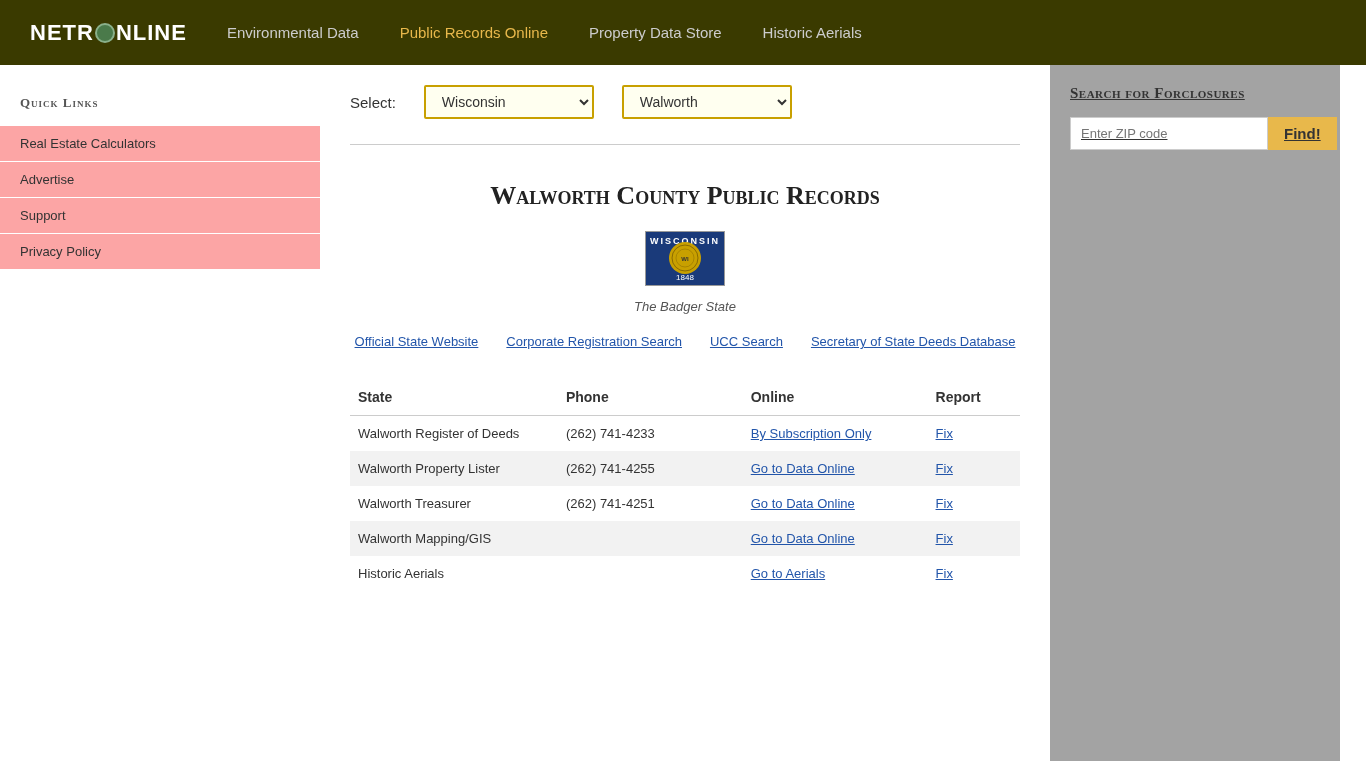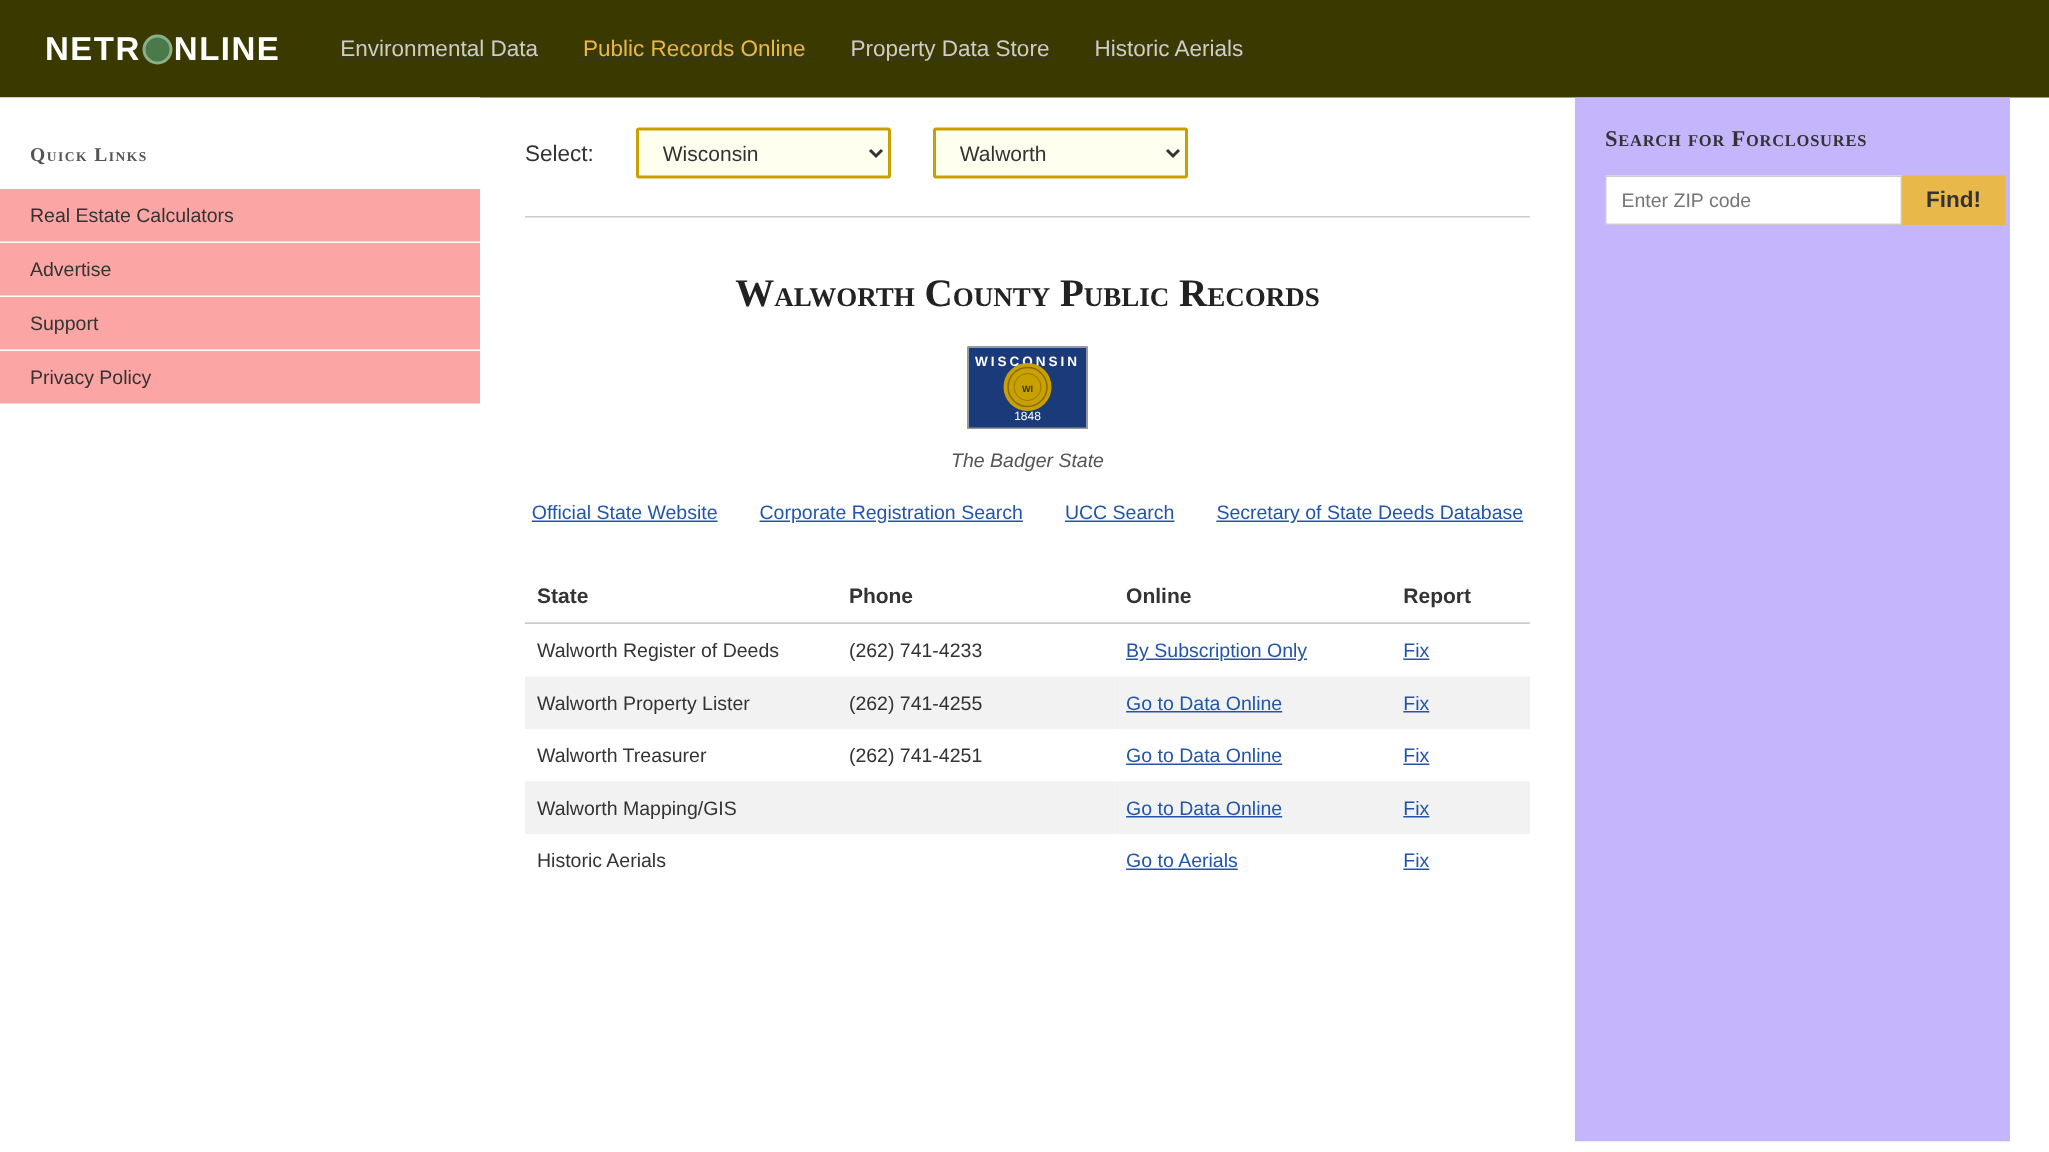--- a/index.html
+++ b/index.html
@@ -28,23 +28,22 @@
       width: 20px;
       height: 20px;
       background: #4a7a4a;
       border-radius: 50%;
       margin: 0 1px;
       vertical-align: middle;
       border: 2px solid #8ab08a;
     }
     .nav {
       display: flex;
-      gap: 30px;
+      gap: 41px;
       align-items: center;
-      text-decoration: underline;
     }
     .nav-item {
       color: #ccc;
       text-decoration: none;
       font-size: 15px;
       cursor: pointer;
     }
     .nav-item.active {
       color: #e8b84b;
     }
@@ -230,21 +229,22 @@
     .col-name { width: 180px; }
     .col-phone { width: 160px; }
     .col-online { width: 160px; }
     .col-report { width: 80px; }
 
     
     .right-panel {
       width: 290px;
       min-width: 290px;
       padding: 20px;
-      background: #c4b5fd;
+      background: #a3a3a3;
+      text-decoration: underline;
     }
     .foreclosure-title {
       font-family: Georgia, serif;
       font-size: 15px;
       font-variant: small-caps;
       font-weight: bold;
       color: #333;
       margin-bottom: 15px;
       letter-spacing: 0.5px;
     }

